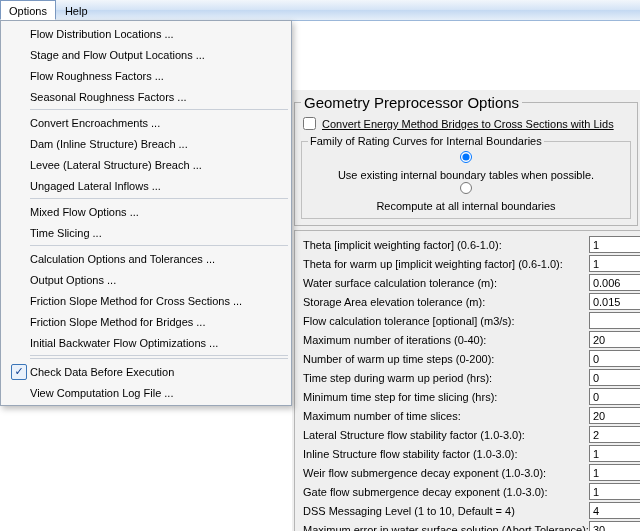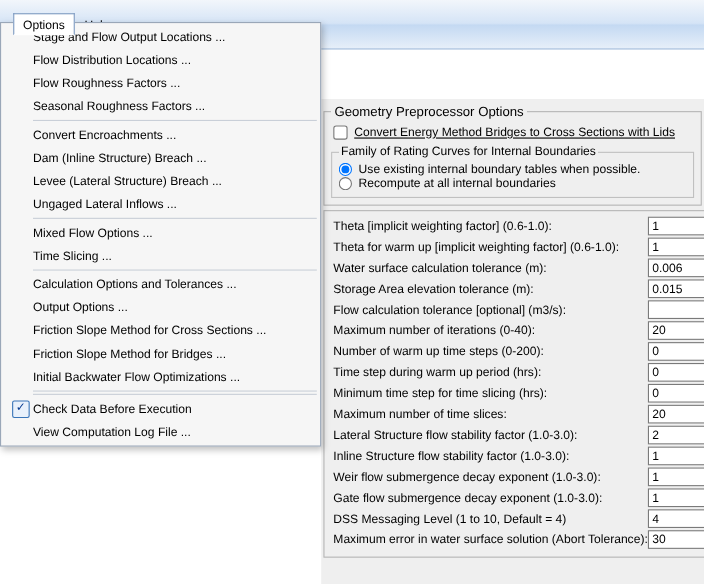--- a/index.html
+++ b/index.html
@@ -19,21 +19,21 @@
     height: 531px;
   }
 
   
   .menubar {
     height: 20px;
     background: linear-gradient(#f2f6fb, #d5e4f6 48%, #c4d9f2 52%, #e6eff9);
     border-bottom: 1px solid #9bb7d9;
     display: flex;
     align-items: stretch;
-    padding: 12px;
+    padding: 0;
   }
   .menubar .mitem {
     padding: 2px 8px 0 8px;
     line-height: 17px;
     border: 1px solid transparent;
   }
   .menubar .mitem.active {
     background: #fff;
     border: 1px solid #7a98c0;
     border-bottom-color: #fff;
@@ -101,21 +101,21 @@
   }
 
   fieldset.group {
     border: 1px solid #b5b5b5;
     margin: 2px 0 4px 0;
     padding: 4px 6px 6px 6px;
     background: #efefef;
   }
   fieldset.group > legend {
     padding: 0 3px;
-    font-size: 12px;
+    font-size: 15px;
   }
 
   .chkline {
     display: flex;
     align-items: flex-end;
     gap: 6px;
     margin: 2px 0 5px 2px;
   }
   .chkline input[type=checkbox] {
     width: 13px; height: 13px;
@@ -129,20 +129,21 @@
   fieldset.inner {
     border: 1px solid #c0c0c0;
     margin: 0 0 0 0;
     padding: 3px 6px 5px 6px;
   }
   .radioline {
     display: flex;
     align-items: center;
     gap: 6px;
     margin: 1px 0;
+    flex-direction: column;
   }
   .radioline input[type=radio] {
     width: 12px; height: 12px;
     margin: 0;
   }
 
   
   .uflow {
     
     padding: 0 0 2px 0;
@@ -175,25 +176,25 @@
 <div class="root">
 
 <div class="menubar">
   <div class="mitem active">Options</div>
   <div class="mitem">Help</div>
 </div>
 
 <div class="menupanel">
   <div class="menurow">
     <span class="chkcol"></span>
+    <span class="lbl">Flow Distribution Locations ...</span>
+  </div>
+  <div class="menurow">
+    <span class="chkcol"></span>
     <span class="lbl">Stage and Flow Output Locations ...</span>
-  </div>
-  <div class="menurow">
-    <span class="chkcol"></span>
-    <span class="lbl">Flow Distribution Locations ...</span>
   </div>
   <div class="menurow">
     <span class="chkcol"></span>
     <span class="lbl">Flow Roughness Factors ...</span>
   </div>
   <div class="menurow">
     <span class="chkcol"></span>
     <span class="lbl">Seasonal Roughness Factors ...</span>
   </div>
   <div class="menusep"></div>

